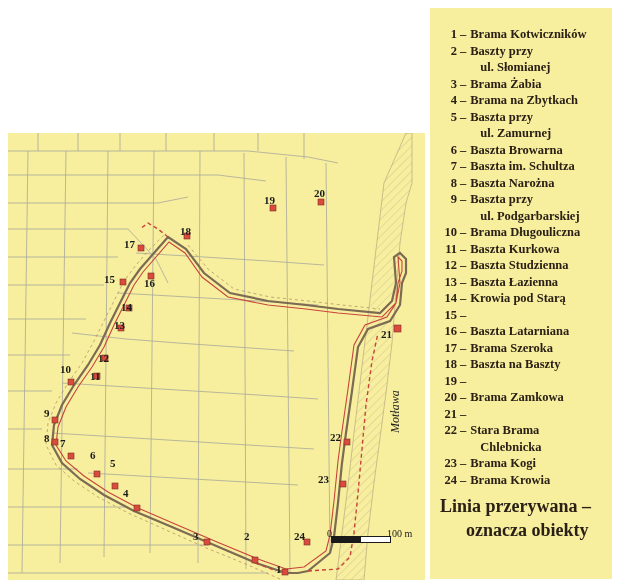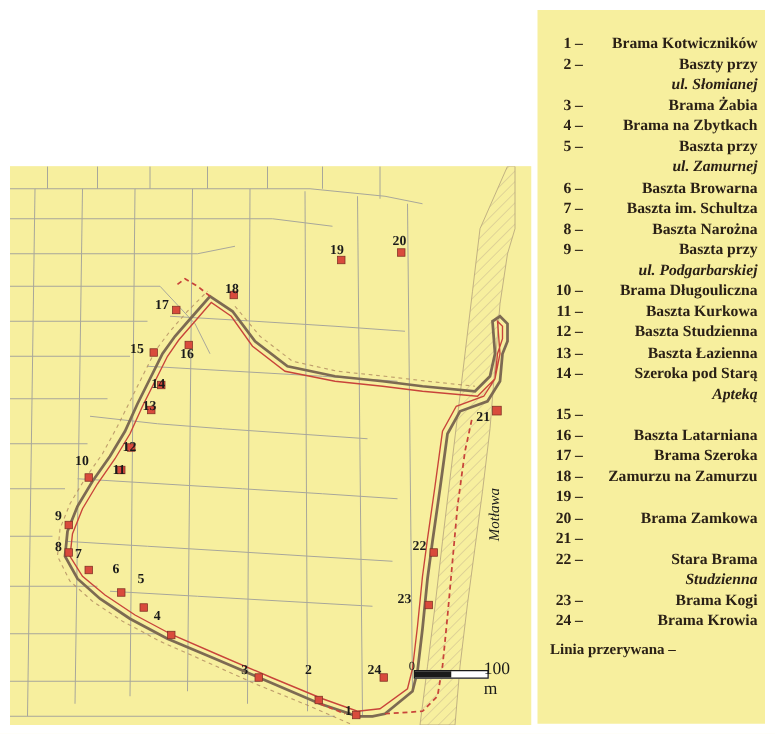--- a/index.html
+++ b/index.html
@@ -83,21 +83,21 @@
     left: 2px;
     top: 0px;
     font-size: 10px;
     font-family: "Liberation Serif", serif;
     color: #1a1a1a;
   }
   .scalebar .tick-right {
     position: absolute;
     left: 62px;
     top: 0px;
-    font-size: 14px;
+    font-size: 10px;
     font-family: "Liberation Serif", serif;
     color: #1a1a1a;
   }
   
   .legend {
     position: absolute;
     left: 430px;
     top: 8px;
     width: 182px;
     height: 571px;
@@ -121,30 +121,28 @@
     min-width: 17px;
     text-align: right;
     flex: 0 0 auto;
   }
   .legend-dash {
     padding: 0 4px 0 3px;
     flex: 0 0 auto;
   }
   .legend-text {
     flex: 1 1 auto;
-    text-align: right;
   }
   .legend-text .cont {
     display: block;
     padding-left: 10px;
-    font-style: italic;
   }
   .legend-note {
     font-family: "Liberation Serif", serif;
-    font-size: 12px;
+    font-size: 18px;
     font-weight: bold;
     color: #2a2016;
     line-height: 1.32;
     margin-top: 7px;
   }
   .legend-note .cont {
     display: block;
     padding-left: 26px;
   }
 </style>
@@ -383,22 +381,21 @@
       <div class="legend-item">
         <span class="legend-num">13</span>
         <span class="legend-dash">–</span>
         <span class="legend-text">Baszta Łazienna</span>
       </div>
 
       <div class="legend-item">
         <span class="legend-num">14</span>
         <span class="legend-dash">–</span>
         <span class="legend-text">
-          <span>Szeroka pod Starą</span>
-          <span class="cont">Apteką</span>
+          <span>Krowia pod Starą</span>
         </span>
       </div>
 
       <div class="legend-item">
         <span class="legend-num">15</span>
         <span class="legend-dash">–</span>
       </div>
 
       <div class="legend-item">
         <span class="legend-num">16</span>
@@ -408,21 +405,21 @@
 
       <div class="legend-item">
         <span class="legend-num">17</span>
         <span class="legend-dash">–</span>
         <span class="legend-text">Brama Szeroka</span>
       </div>
 
       <div class="legend-item">
         <span class="legend-num">18</span>
         <span class="legend-dash">–</span>
-        <span class="legend-text">Zamurzu na Zamurzu</span>
+        <span class="legend-text">Baszta na Baszty</span>
       </div>
 
       <div class="legend-item">
         <span class="legend-num">19</span>
         <span class="legend-dash">–</span>
       </div>
 
       <div class="legend-item">
         <span class="legend-num">20</span>
         <span class="legend-dash">–</span>
@@ -432,36 +429,37 @@
       <div class="legend-item">
         <span class="legend-num">21</span>
         <span class="legend-dash">–</span>
       </div>
 
       <div class="legend-item">
         <span class="legend-num">22</span>
         <span class="legend-dash">–</span>
         <span class="legend-text">
           <span>Stara Brama</span>
-          <span class="cont">Studzienna</span>
+          <span class="cont">Chlebnicka</span>
         </span>
       </div>
 
       <div class="legend-item">
         <span class="legend-num">23</span>
         <span class="legend-dash">–</span>
         <span class="legend-text">Brama Kogi</span>
       </div>
 
       <div class="legend-item">
         <span class="legend-num">24</span>
         <span class="legend-dash">–</span>
         <span class="legend-text">Brama Krowia</span>
       </div>
 
       <div class="legend-note">
         <span>Linia przerywana  –</span>
+        <span class="cont">oznacza obiekty</span>
       </div>
 
     </div>
   </div>
 
 </div>
 
 </body></html>

